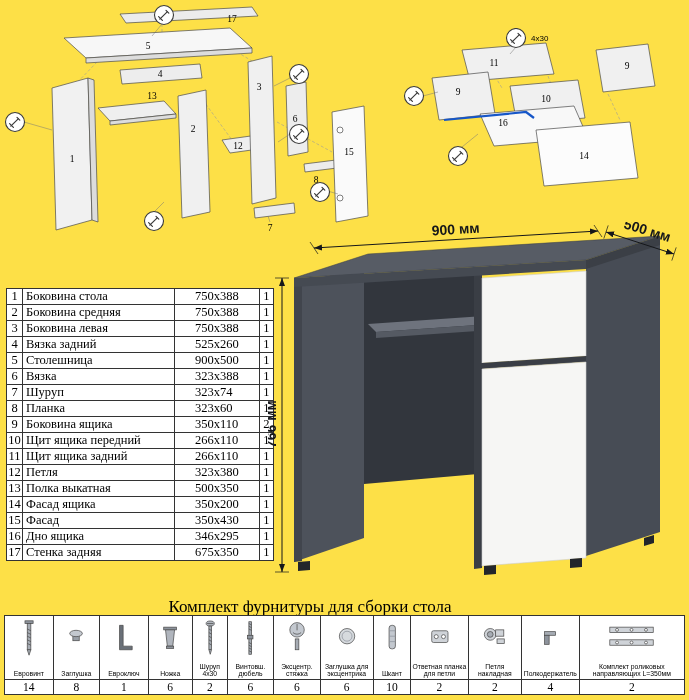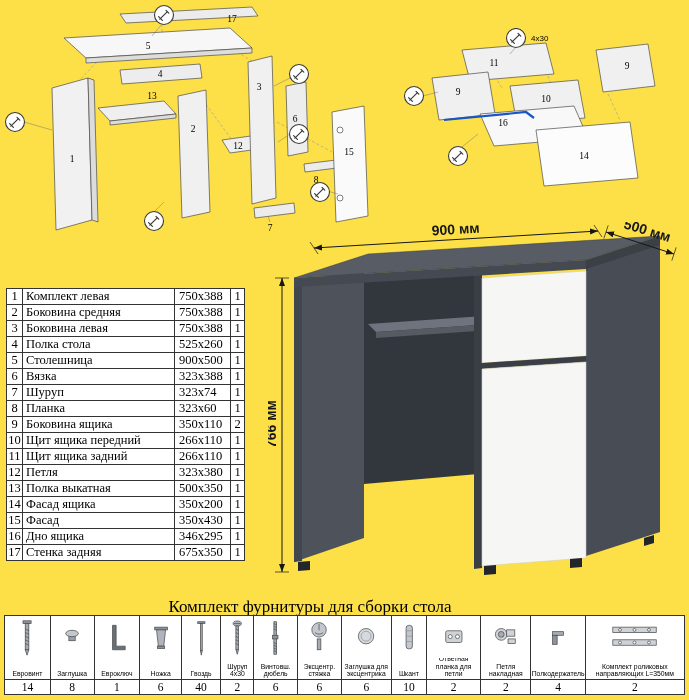--- a/index.html
+++ b/index.html
@@ -7,21 +7,21 @@
   body{width:689px;height:700px;font-family:"Liberation Serif",serif;color:#000;}
   .page{position:relative;width:689px;height:700px;background:#fde047;overflow:hidden;}
 
   .diag-main{position:absolute;left:2px;top:2px;width:394px;height:240px;}
   .diag-drawer{position:absolute;left:398px;top:28px;width:288px;height:185px;}
 
   .parts{position:absolute;left:6px;top:288px;border-collapse:collapse;background:#fff;}
   .parts td{border:1px solid #333;font-size:12.5px;line-height:1;height:16px;padding:0 3px;white-space:nowrap;}
   td.c-num{width:16px;text-align:center;padding:0 1px;}
   td.c-name{width:152px;}
-  td.c-size{width:56px;padding:0 4px;}
+  td.c-size{width:56px;padding:0 20px;}
   td.c-qty{width:14px;text-align:center;padding:0 1px;}
 
   .desk-wrap{position:absolute;left:268px;top:222px;width:420px;height:372px;}
   .dim-label{font-family:"Liberation Sans",sans-serif;font-weight:bold;font-size:14px;fill:#15171a;}
   .part-num{font-size:9.5px;fill:#000;text-anchor:middle;font-family:"Liberation Serif",serif;}
   .part-note{font-size:8px;fill:#000;font-family:"Liberation Sans",sans-serif;}
 
   .hw-title{position:absolute;left:0;top:597px;width:620px;text-align:center;font-size:17px;}
   .hw-table{position:absolute;left:4px;top:615px;width:681px;height:80px;display:flex;border:1px solid #333;background:#fff;}
   .hw-cell{display:flex;flex-direction:column;border-right:1px solid #333;min-width:0;}
@@ -138,39 +138,39 @@
     <text class="part-num" x="148" y="74">10</text>
     <text class="part-num" x="105" y="98">16</text>
     <text class="part-num" x="186" y="131">14</text>
     <text class="part-note" x="133" y="13">4х30</text>
   </svg>
 
   <table class="parts">
     <tbody>
       <tr>
           <td class="c-num">1</td>
-          <td class="c-name">Комплект левая</td>
+          <td class="c-name">Боковина стола</td>
           <td class="c-size">750х388</td>
           <td class="c-qty">1</td>
         </tr>
       <tr>
           <td class="c-num">2</td>
           <td class="c-name">Боковина средняя</td>
           <td class="c-size">750х388</td>
           <td class="c-qty">1</td>
         </tr>
       <tr>
           <td class="c-num">3</td>
           <td class="c-name">Боковина левая</td>
           <td class="c-size">750х388</td>
           <td class="c-qty">1</td>
         </tr>
       <tr>
           <td class="c-num">4</td>
-          <td class="c-name">Полка стола</td>
+          <td class="c-name">Вязка задний</td>
           <td class="c-size">525х260</td>
           <td class="c-qty">1</td>
         </tr>
       <tr>
           <td class="c-num">5</td>
           <td class="c-name">Столешница</td>
           <td class="c-size">900х500</td>
           <td class="c-qty">1</td>
         </tr>
       <tr>
@@ -345,33 +345,20 @@
               <rect x="3" y="9" width="14" height="3" fill="#8d939c"></rect>
               <polygon points="5,12 15,12 13,30 7,30" fill="#b0b5bd"></polygon>
               <rect x="6" y="30" width="8" height="2.5" fill="#8d939c"></rect>
             </g>
           </svg>
         </div>
       <div class="hw-name">Ножка</div>
       <div class="hw-qty">6</div>
     </div>
 
-    <div class="hw-cell" style="flex:36">
-      <div class="hw-icon">
-          <svg viewBox="0 0 14 42">
-            <g stroke="#4a4a4a" stroke-width="0.8">
-              <rect x="3" y="3" width="8" height="2" fill="#8d939c"></rect>
-              <rect x="6" y="5" width="2" height="30" fill="#a6acb4"></rect>
-              <polygon points="6,35 8,35 7,40" fill="#a6acb4"></polygon>
-            </g>
-          </svg>
-        </div>
-      <div class="hw-name">Гвоздь</div>
-      <div class="hw-qty">40</div>
-    </div>
 
 
     <div class="hw-cell" style="flex:30">
       <div class="hw-icon">
           <svg viewBox="0 0 16 42">
             <g stroke="#4a4a4a" stroke-width="0.8">
               <ellipse cx="8" cy="5" rx="4.5" ry="2.8" fill="#b0b5bd"></ellipse>
               <line x1="4.5" y1="5" x2="11.5" y2="5"></line>
               <rect x="6.5" y="7.8" width="3" height="26" fill="#a6acb4"></rect>
               <path d="M6.5 11l3 1.8M6.5 15l3 1.8M6.5 19l3 1.8M6.5 23l3 1.8M6.5 27l3 1.8" fill="none"></path>

